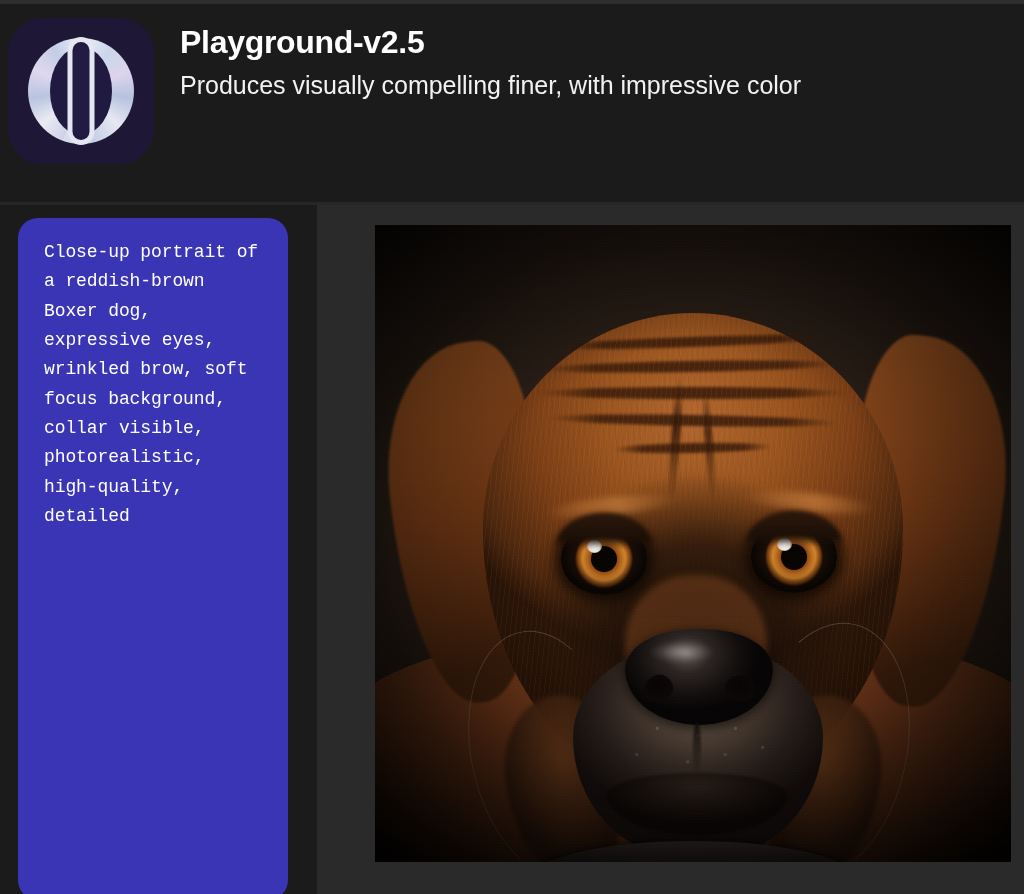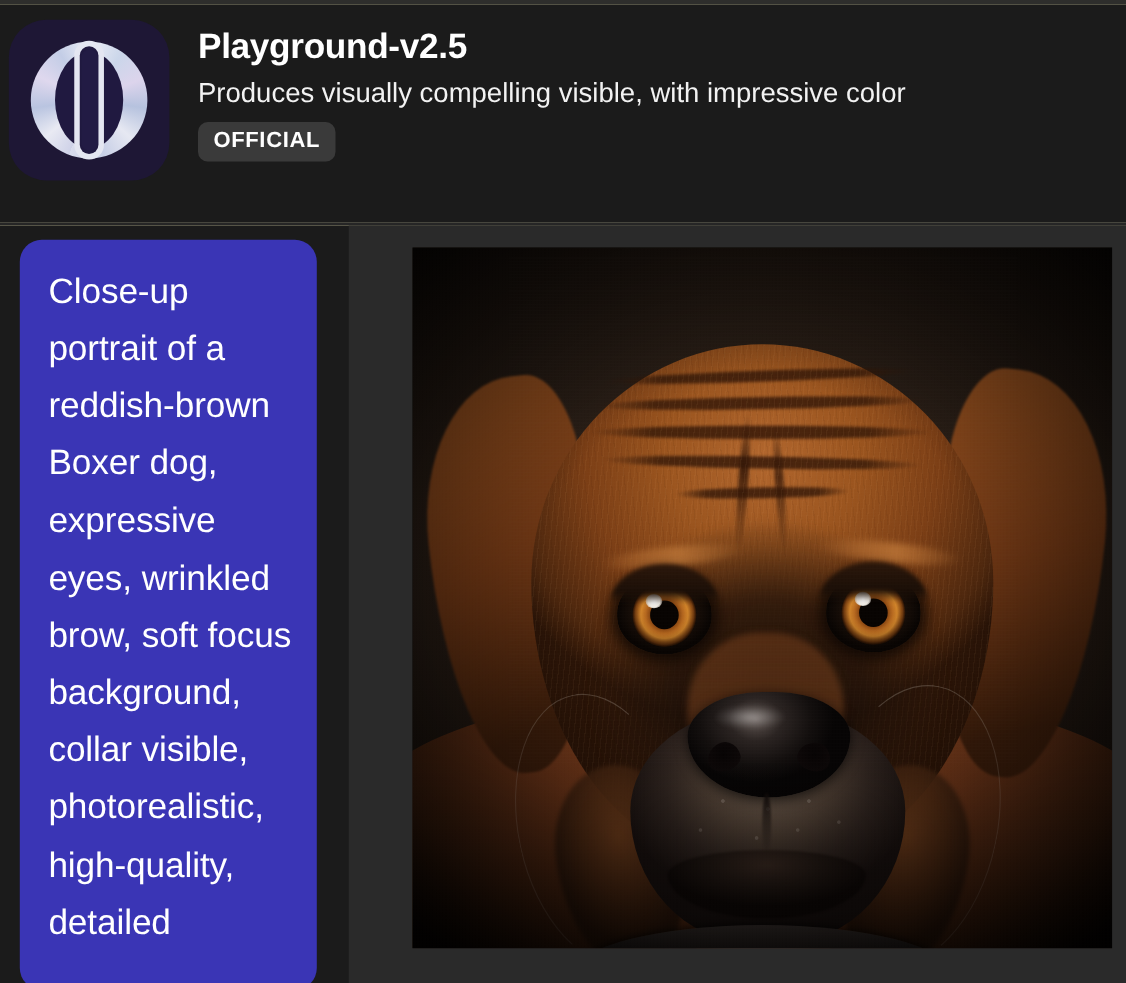--- a/index.html
+++ b/index.html
@@ -11,21 +11,21 @@
     overflow: hidden;
     background: #1b1b1b;
     font-family: "Liberation Sans", sans-serif;
     -webkit-font-smoothing: antialiased;
   }
 
   #app {
     position: relative;
     width: 1024px;
     height: 894px;
-    background: #fef9c3;
+    background: #ec4899;
     overflow: hidden;
   }
 
   
   .top-strip {
     position: absolute;
     left: 0; top: 0;
     width: 1024px; height: 4px;
     background: #2e2e2c;
   }
@@ -162,24 +162,25 @@
     left: 18px; top: 13px;
     width: 270px;
     height: 682px;
     background: #3a35b5;
     border-radius: 20px;
     padding: 20px 22px 0 26px;
     overflow: hidden;
   }
   .prompt-text {
     color: #ffffff;
-    font-size: 32px;
+    font-size: 18px;
     line-height: 1.63;
     word-wrap: break-word;
     letter-spacing: -0.1px;
+    font-family: Liberation Mono, monospace;
   }
 
   
   .result-panel {
     position: absolute;
     left: 317px; top: 0px;
     width: 707px;
     height: 689px;
     background: #2a2a2a;
   }
@@ -497,24 +498,21 @@
       <div class="logo-disc"></div>
       <div class="logo-left-lens"></div>
       <div class="logo-bar">
         <div class="logo-bar-inner"></div>
       </div>
     </div>
 
     <div class="header-text">
       <div class="model-title">Playground-v2.5</div>
       <div class="model-desc">
-        <span class="desc-line">Produces visually compelling visible, with impressive color</span>
-      </div>
-      <div class="badge-row">
-        <span class="official-badge">OFFICIAL</span>
+        <span class="desc-line">Produces visually compelling finer, with impressive color</span>
       </div>
     </div>
 
   </div>
 
   <div class="header-divider"></div>
 
   <div class="body-area">
 
     <div class="prompt-bubble">

